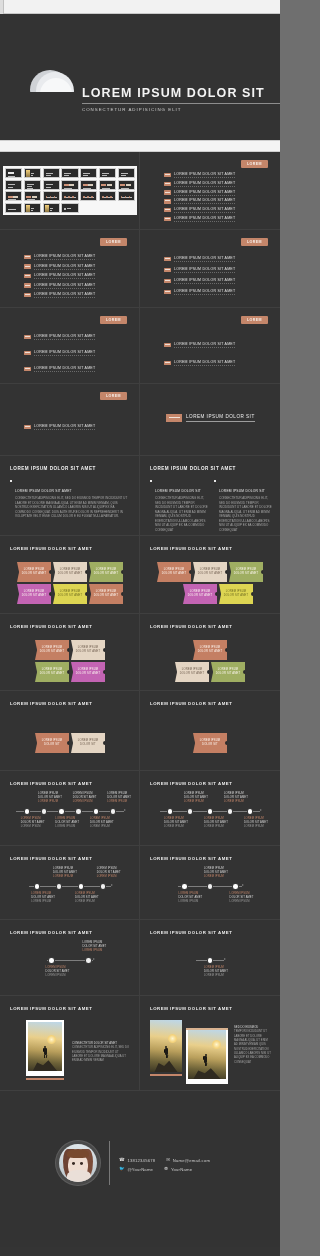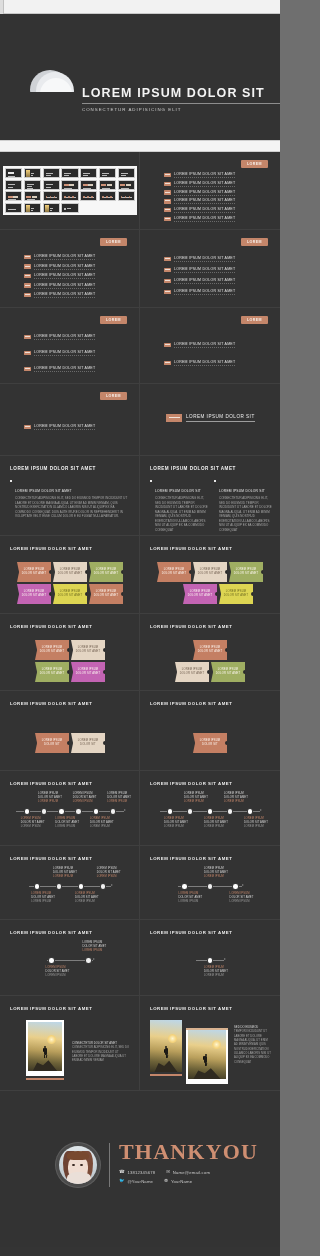--- a/index.html
+++ b/index.html
@@ -848,21 +848,20 @@
             <div class="hairR"></div>
           <div class="face"></div>
             <div class="fring"></div>
           <div class="eyeL"></div>
             <div class="eyeR"></div>
           <div class="body"></div>
         </div>
       </div>
       <div class="fdiv"></div>
       <div class="fright">
-        <div class="thankyou">THANKYOU</div>
         <div class="contacts">
           <div class="crow">
             <div class="citem">
               <span class="gi">☎</span>
               <span>13812345678</span>
             </div>
             <div class="citem">
               <span class="gi">✉</span>
               <span>Name@email.com</span>
             </div>

